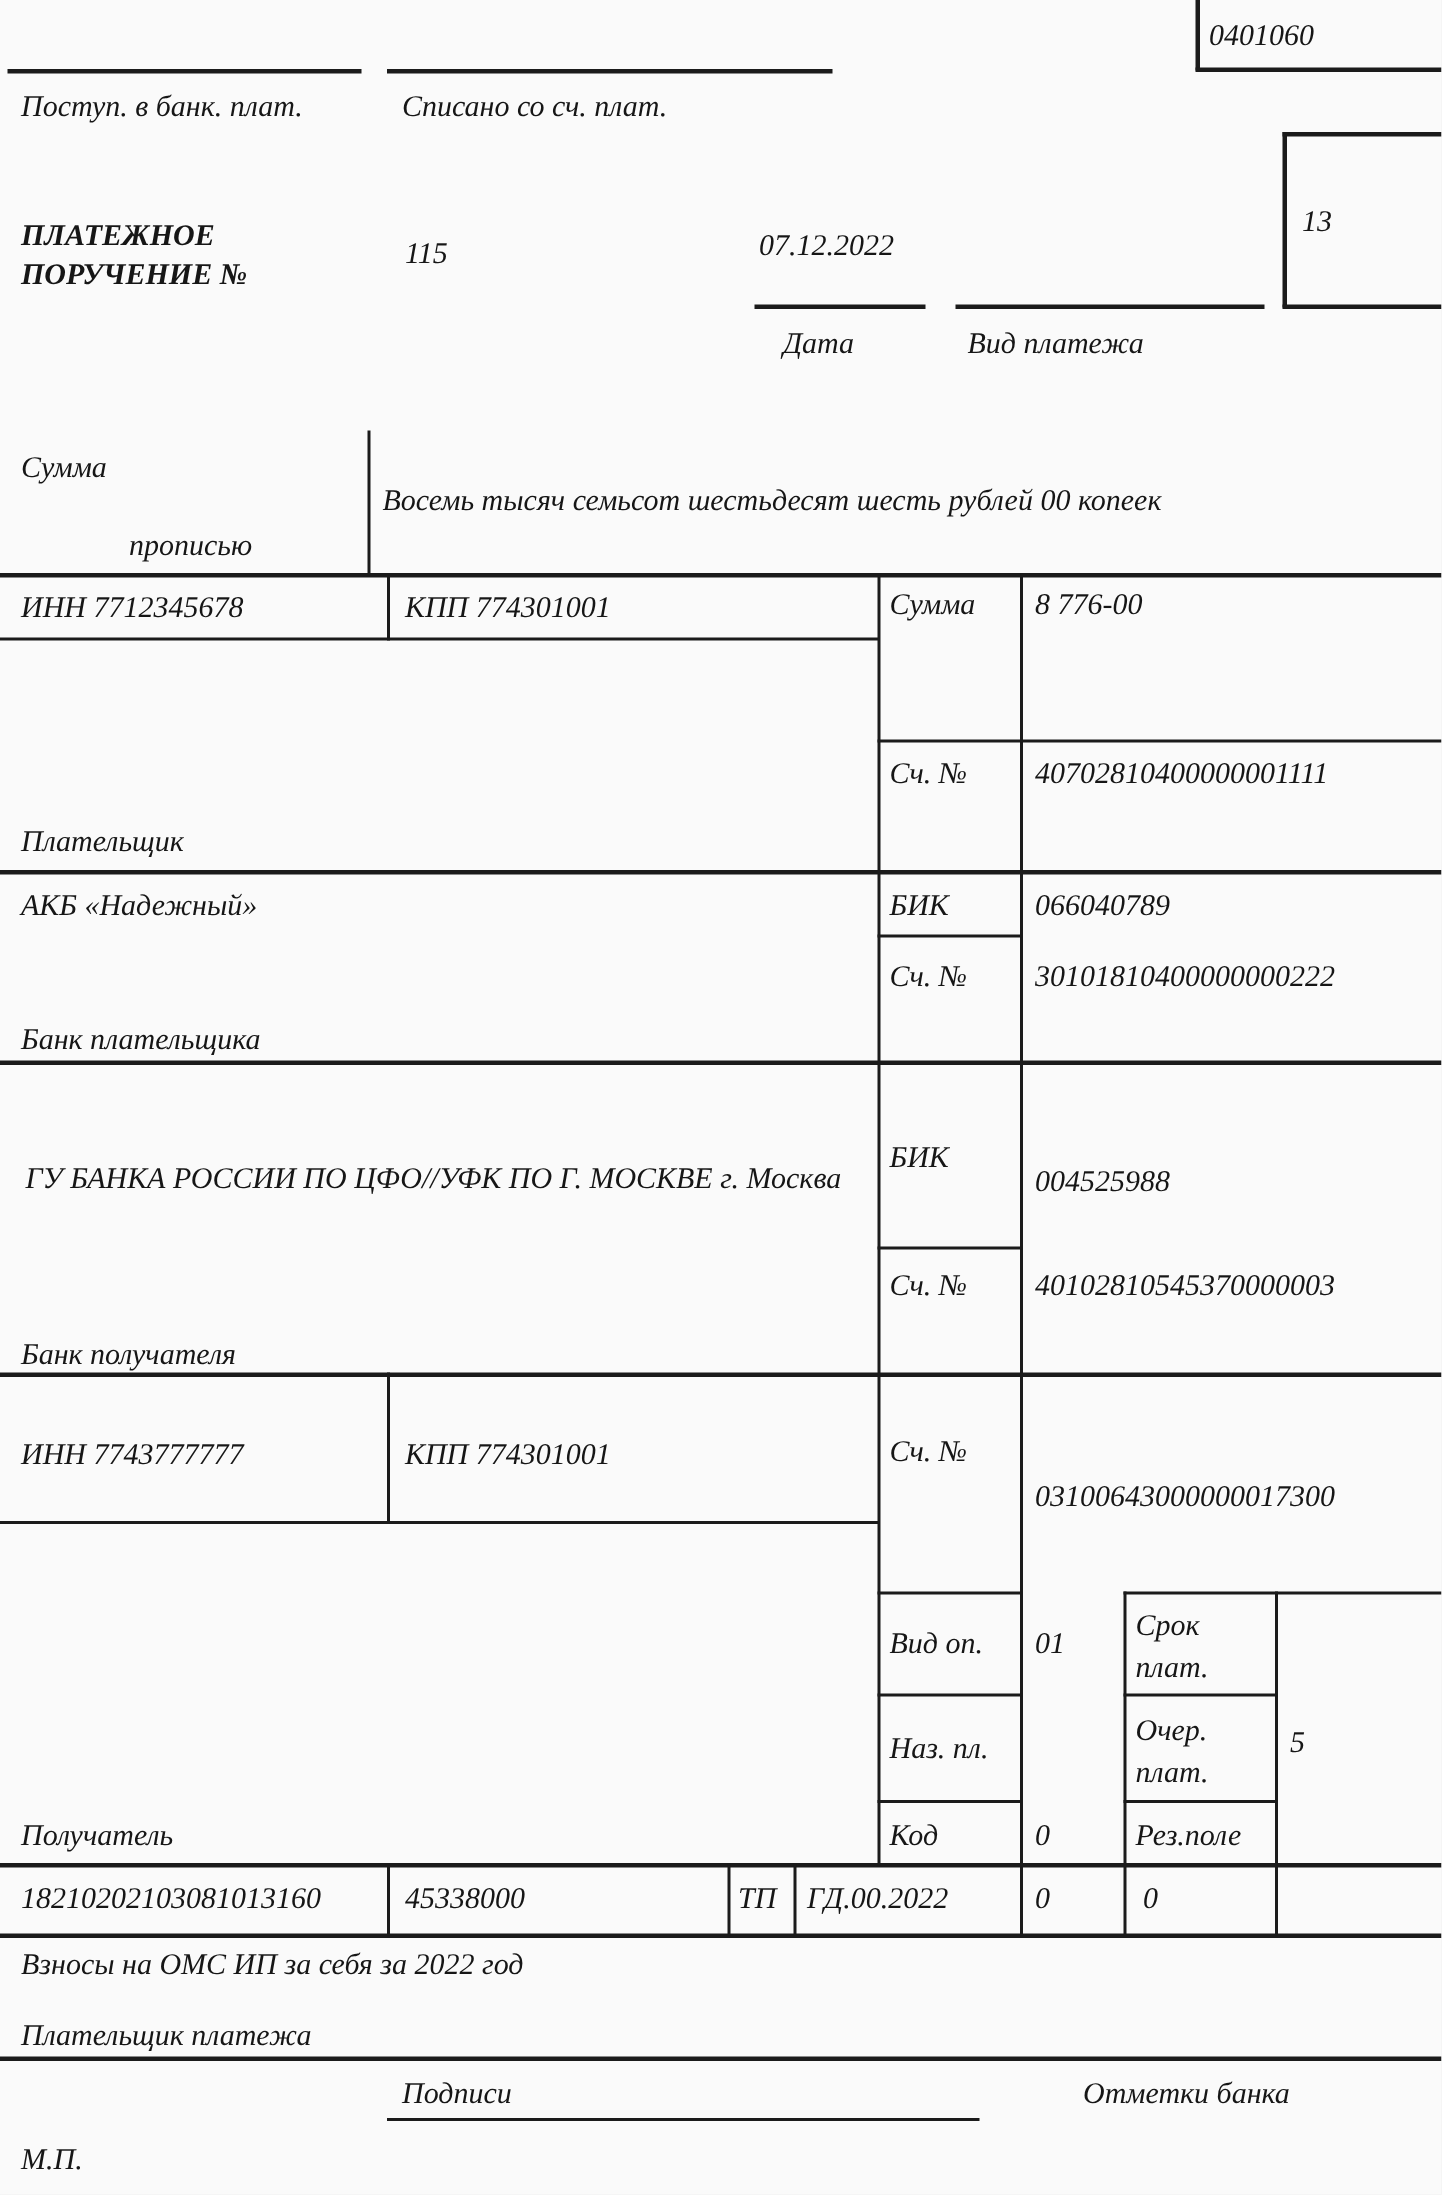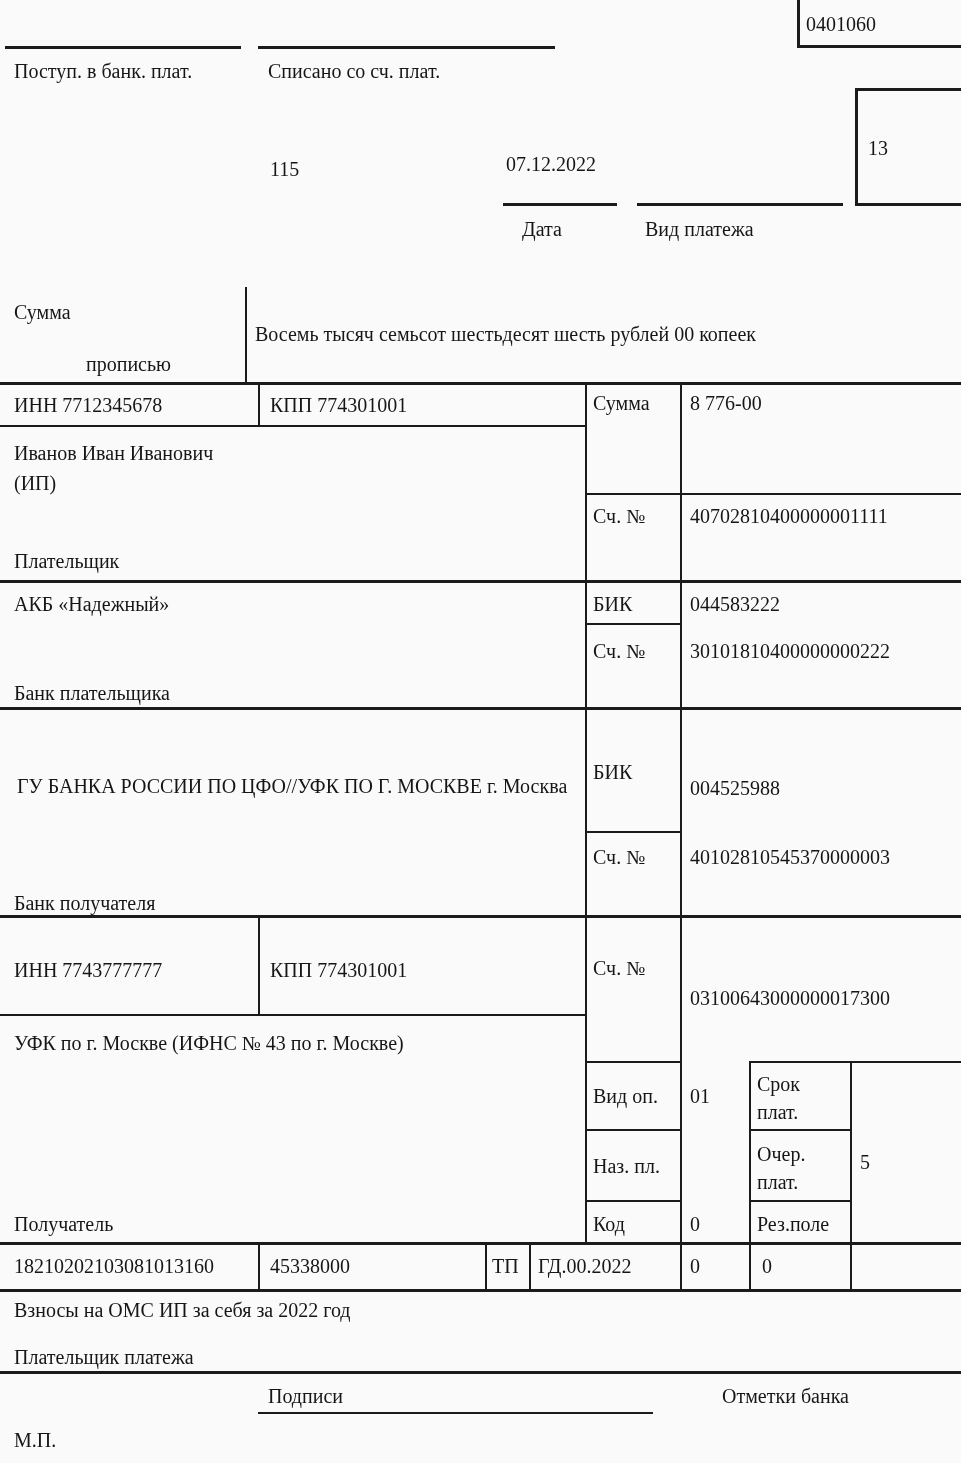--- a/index.html
+++ b/index.html
@@ -7,20 +7,21 @@
     background:#e8e8e8;
     font-family:"Liberation Serif","DejaVu Serif",serif;
   }
   #page{
     position:relative;
     width:961px;height:1463px;
     background:#fafafa;
     color:#161616;
     overflow:hidden;
     margin:0 auto;
+    font-style:italic;
   }
   .t{
     position:absolute;
     font-size:20px;
     line-height:1.2;
     white-space:nowrap;
   }
   .wrap{white-space:normal;}
   .b{font-weight:bold;}
   .hl,.vl{position:absolute;background:#1b1b1b;}
@@ -32,20 +33,21 @@
 
   <div class="vl" style="left:797px;top:0;width:2.5px;height:47px"></div>
   <div class="hl" style="left:797px;top:45px;width:164px;height:2.5px"></div>
   <div class="t" style="left:806px;top:12px">0401060</div>
 
   <div class="hl" style="left:5px;top:46px;width:236px;height:2.5px"></div>
   <div class="hl" style="left:258px;top:46px;width:297px;height:2.5px"></div>
   <div class="t" style="left:14px;top:59px">Поступ. в банк. плат.</div>
   <div class="t" style="left:268px;top:59px">Списано со сч. плат.</div>
 
+  <div class="t b wrap" style="left:14px;top:144px;width:175px;line-height:1.3">ПЛАТЕЖНОЕ ПОРУЧЕНИЕ №</div>
   <div class="t" style="left:270px;top:157px">115</div>
   <div class="t" style="left:506px;top:152px">07.12.2022</div>
 
   <div class="hl" style="left:503px;top:203px;width:114px;height:2.5px"></div>
   <div class="hl" style="left:637px;top:203px;width:206px;height:2.5px"></div>
   <div class="t" style="left:522px;top:217px">Дата</div>
   <div class="t" style="left:645px;top:217px">Вид платежа</div>
 
   <div class="hl" style="left:855px;top:88px;width:106px;height:2.5px"></div>
   <div class="vl" style="left:855px;top:88px;width:2.5px;height:117px"></div>
@@ -61,30 +63,29 @@
   <div class="vl" style="left:680px;top:382px;width:2px;height:910px"></div>
 
   <div class="hl" style="left:0;top:382px;width:961px;height:3px"></div>
   <div class="vl" style="left:258px;top:382px;width:2px;height:45px"></div>
   <div class="t" style="left:14px;top:393px">ИНН 7712345678</div>
   <div class="t" style="left:270px;top:393px">КПП 774301001</div>
   <div class="t" style="left:593px;top:391px">Сумма</div>
   <div class="t" style="left:690px;top:391px">8 776-00</div>
   <div class="hl" style="left:0;top:425px;width:586px;height:2px"></div>
 
-  <div class="t wrap" style="left:14px;top:438px;width:225px;line-height:1.5">Иванов Иван Иванович (ИП)</div>
   <div class="hl" style="left:585px;top:493px;width:376px;height:2px"></div>
   <div class="t" style="left:593px;top:504px">Сч. №</div>
   <div class="t" style="left:690px;top:504px">40702810400000001111</div>
   <div class="t" style="left:14px;top:549px">Плательщик</div>
 
   <div class="hl" style="left:0;top:580px;width:961px;height:3px"></div>
   <div class="t" style="left:14px;top:592px">АКБ «Надежный»</div>
   <div class="t" style="left:593px;top:592px">БИК</div>
-  <div class="t" style="left:690px;top:592px">044583222</div>
+  <div class="t" style="left:690px;top:592px">066040789</div>
   <div class="hl" style="left:585px;top:623px;width:96px;height:2px"></div>
   <div class="t" style="left:593px;top:639px">Сч. №</div>
   <div class="t" style="left:690px;top:639px">30101810400000000222</div>
   <div class="t" style="left:14px;top:681px">Банк плательщика</div>
 
   <div class="hl" style="left:0;top:707px;width:961px;height:3px"></div>
   <div class="t wrap" style="left:17px;top:772px;width:560px;line-height:1.4">ГУ БАНКА РОССИИ ПО ЦФО//УФК ПО Г. МОСКВЕ г. Москва</div>
   <div class="t" style="left:593px;top:760px">БИК</div>
   <div class="t" style="left:690px;top:776px">004525988</div>
   <div class="hl" style="left:585px;top:831px;width:96px;height:2px"></div>
@@ -92,21 +93,20 @@
   <div class="t" style="left:690px;top:845px">40102810545370000003</div>
   <div class="t" style="left:14px;top:891px">Банк получателя</div>
 
   <div class="hl" style="left:0;top:915px;width:961px;height:3px"></div>
   <div class="vl" style="left:258px;top:915px;width:2px;height:101px"></div>
   <div class="t" style="left:14px;top:958px">ИНН 7743777777</div>
   <div class="t" style="left:270px;top:958px">КПП 774301001</div>
   <div class="t" style="left:593px;top:956px">Сч. №</div>
   <div class="t" style="left:690px;top:986px">03100643000000017300</div>
   <div class="hl" style="left:0;top:1014px;width:586px;height:2px"></div>
-  <div class="t" style="left:14px;top:1031px">УФК по г. Москве (ИФНС № 43 по г. Москве)</div>
 
   <div class="vl" style="left:749px;top:1061px;width:2px;height:231px"></div>
   <div class="vl" style="left:850px;top:1061px;width:2px;height:231px"></div>
   <div class="hl" style="left:585px;top:1061px;width:96px;height:2px"></div>
   <div class="hl" style="left:749px;top:1061px;width:212px;height:2px"></div>
 
   <div class="t" style="left:593px;top:1084px">Вид оп.</div>
   <div class="t" style="left:690px;top:1084px">01</div>
   <div class="t wrap" style="left:757px;top:1070px;width:80px;line-height:1.4">Срок плат.</div>
 

